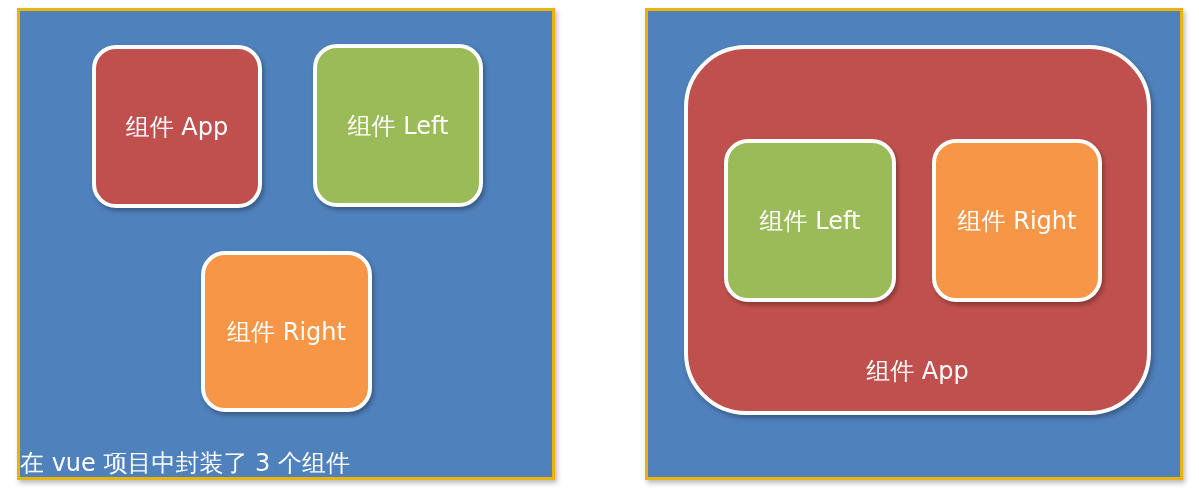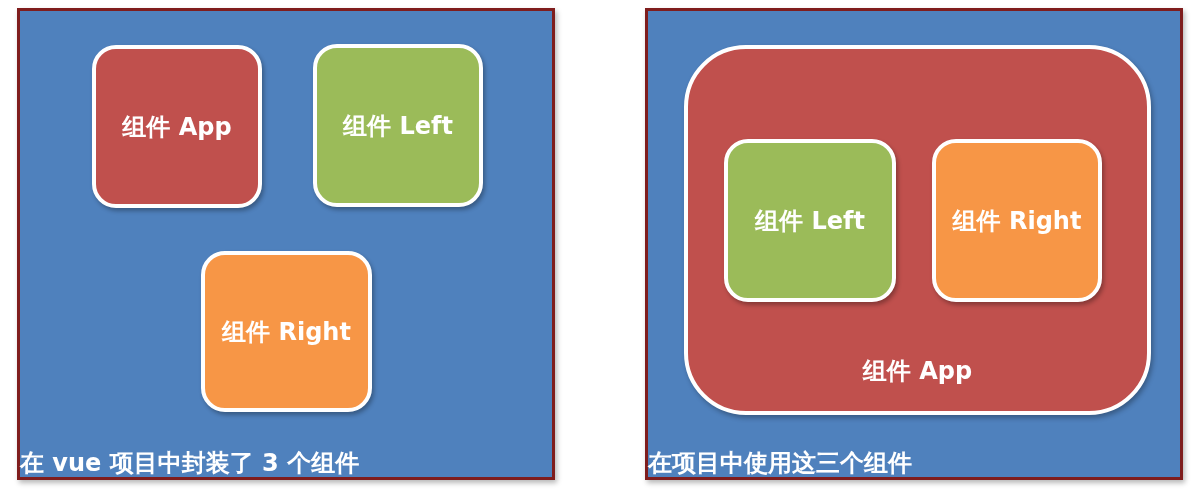--- a/index.html
+++ b/index.html
@@ -10,23 +10,22 @@
     body {
       width: 1199px;
       height: 494px;
       position: relative;
       overflow: hidden;
       font-family: "DejaVu Sans", "Liberation Sans", sans-serif;
     }
     .panel {
       position: absolute;
       box-sizing: border-box;
-      border: 3px solid #7f1d1d;
+      border: 3px solid #eab308;
       box-shadow: 2px 3px 5px rgba(0,0,0,0.28);
-      font-weight: bold;
     }
     .panel-caption {
       position: absolute;
       left: 0;
       right: 0;
       color: #ffffff;
       font-size: 24px;
       line-height: 30px;
     }
     .box {
@@ -87,14 +86,13 @@
       <span>组件 Left</span>
     </div>
 
     <div class="box" style="left:244px; top:90px; width:170px; height:163px; background:#F79646;">
       <span>组件 Right</span>
     </div>
 
     <div class="big-box-label" style="top:307px;">组件 App</div>
   </div>
 
-  <div class="panel-caption" style="top:437px;">在项目中使用这三个组件</div>
 </div>
 
 </body></html>

